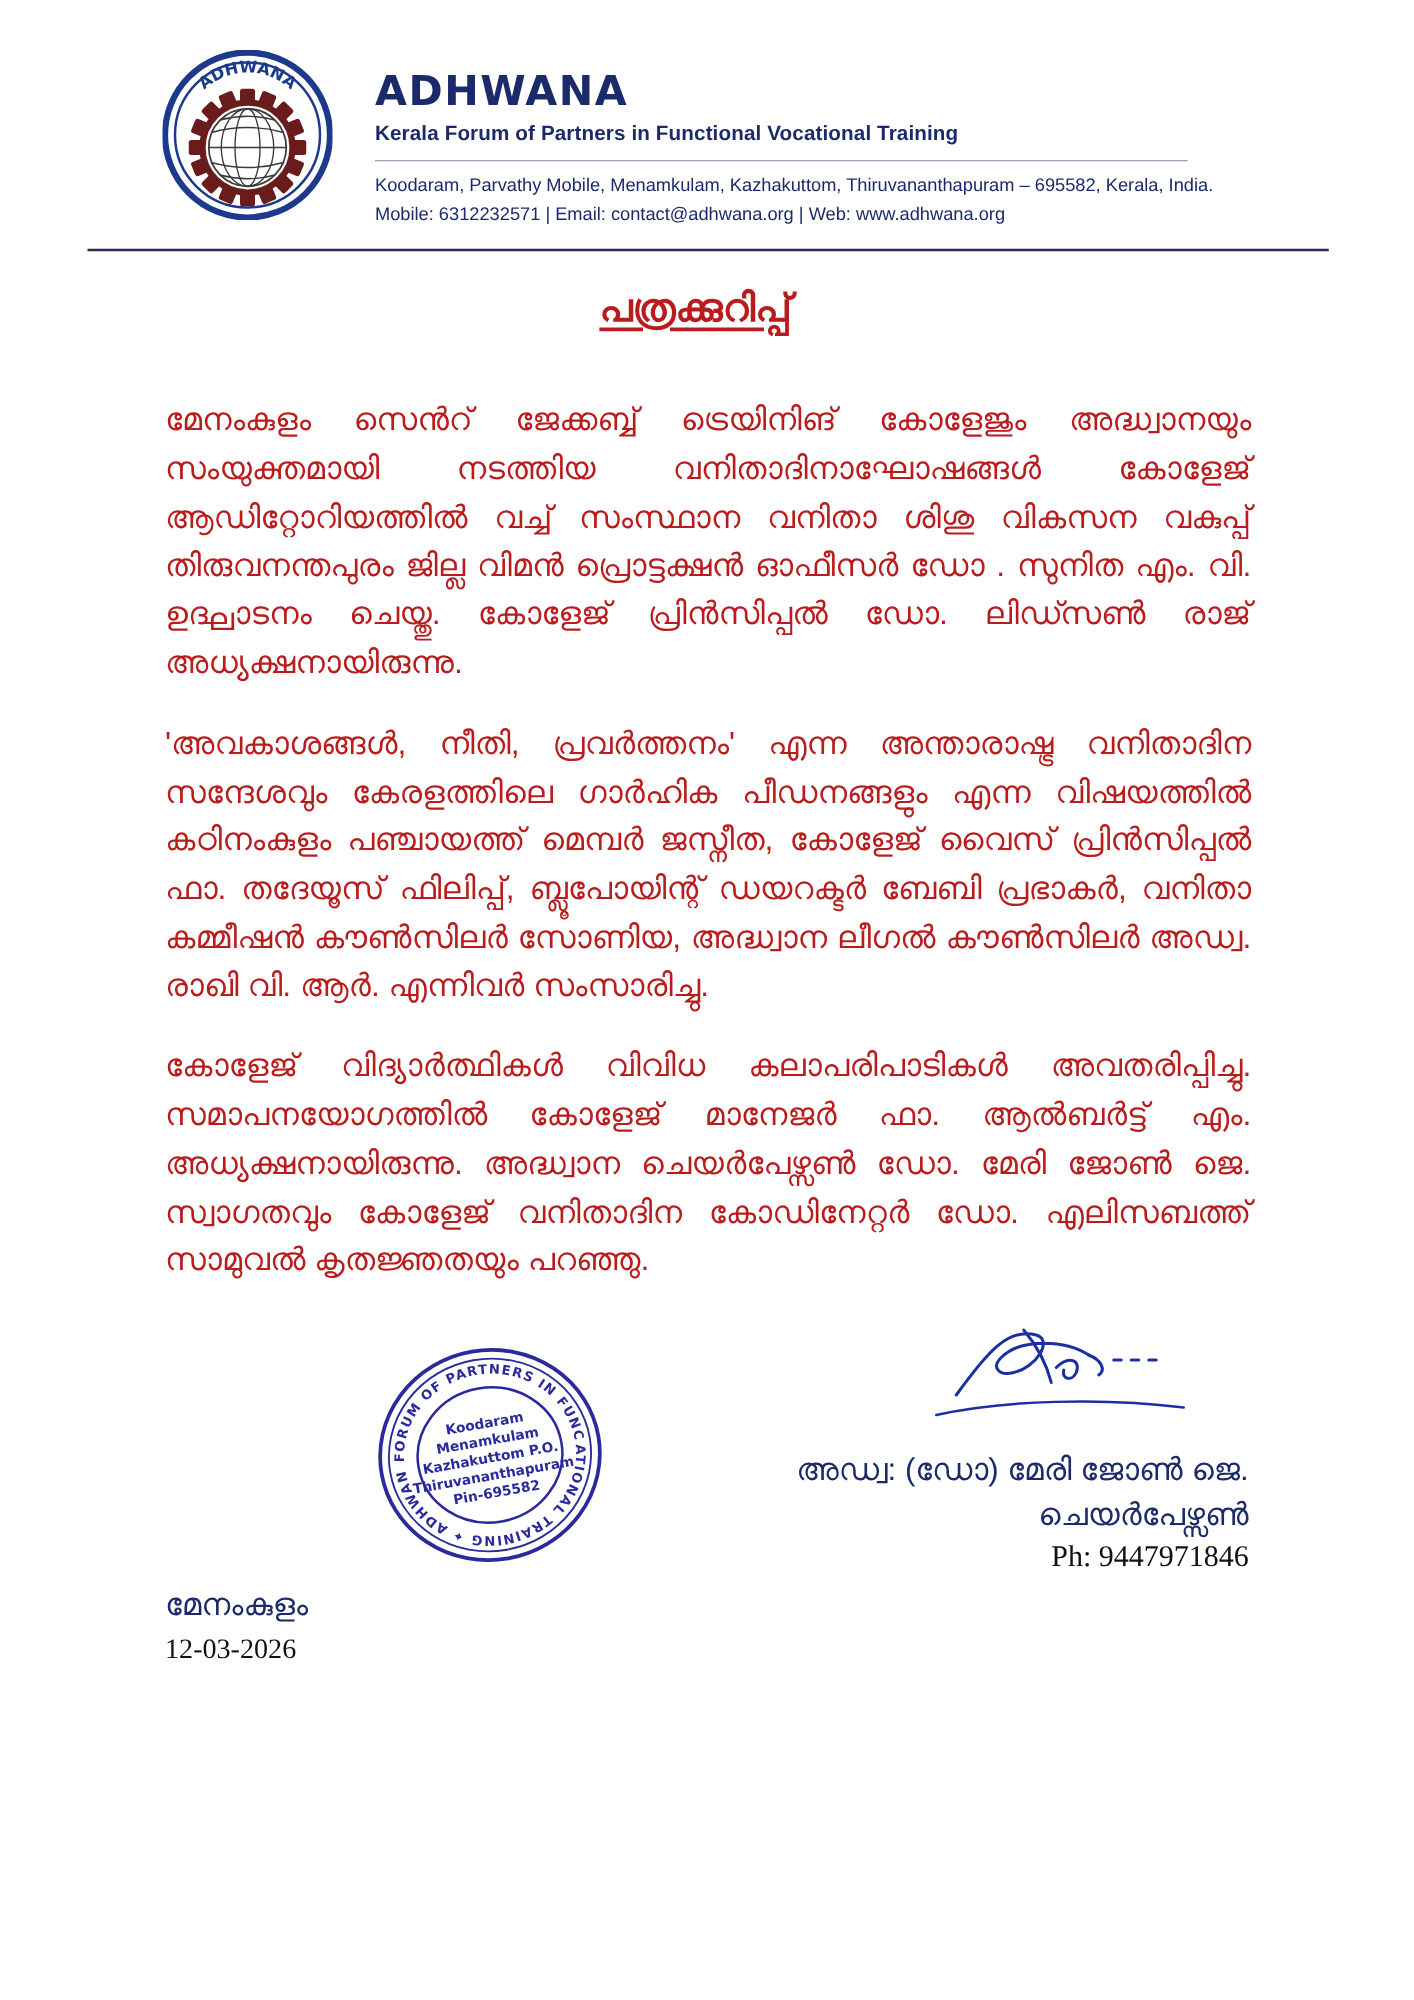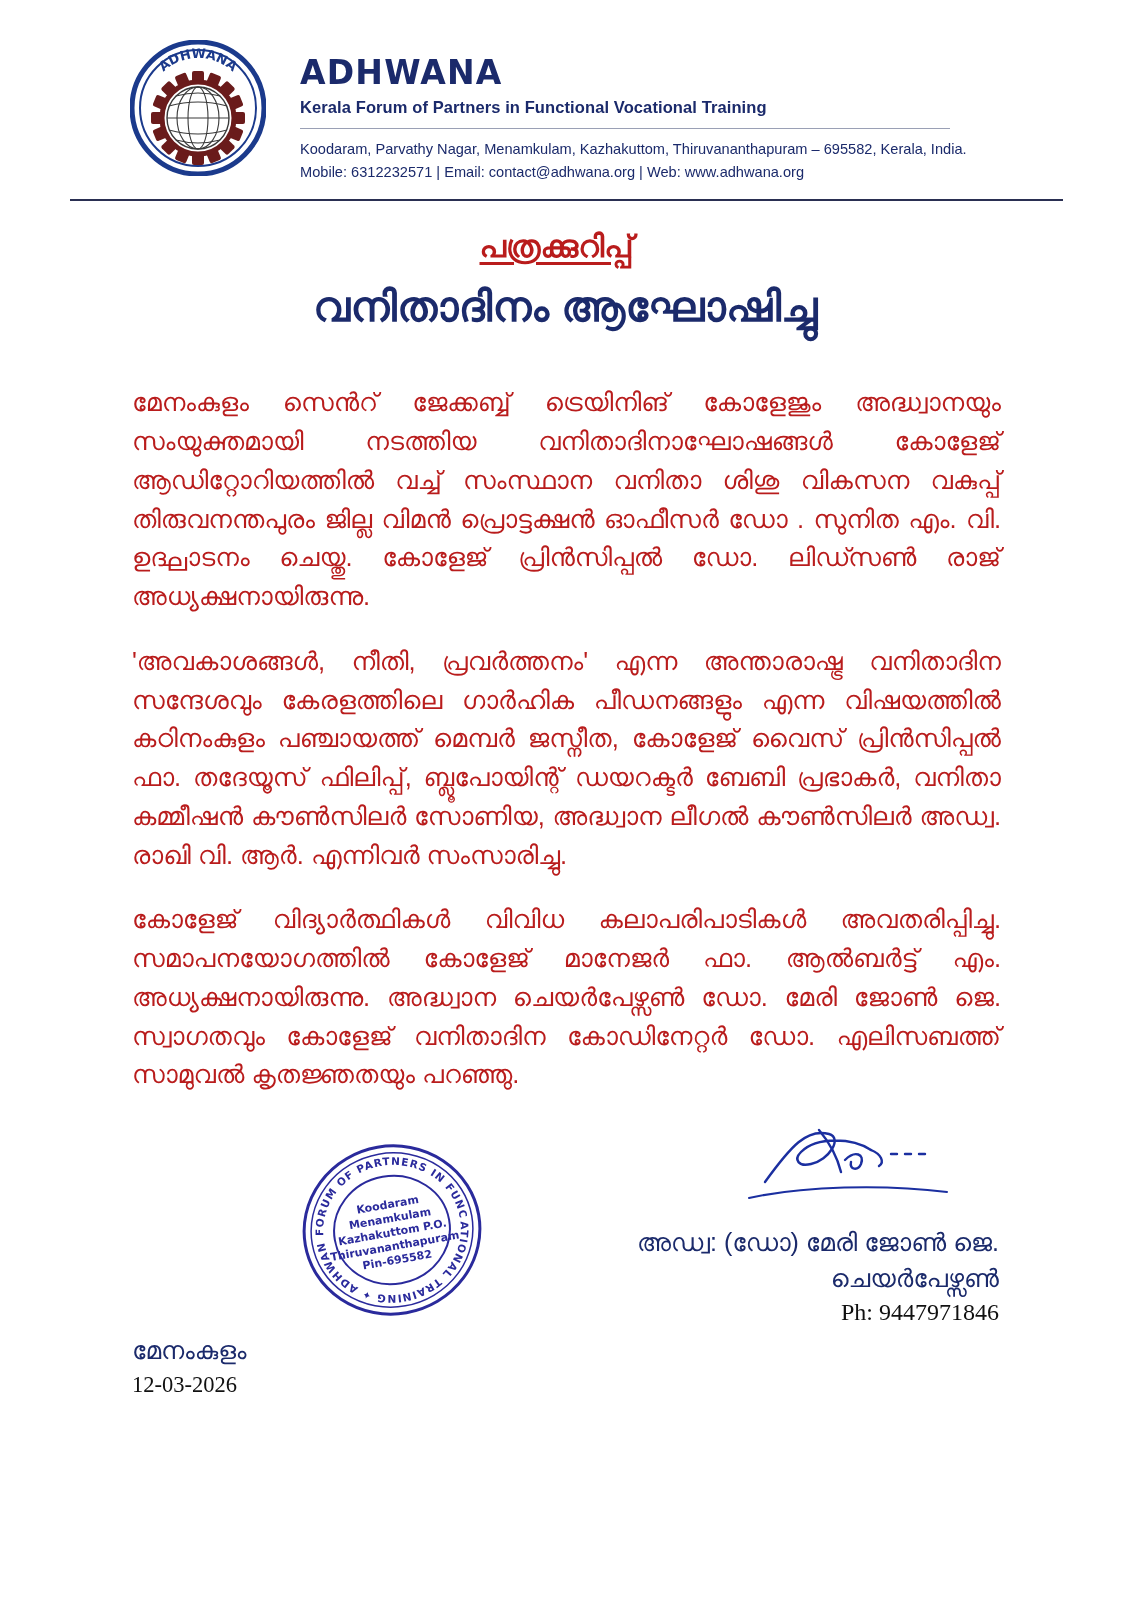--- a/index.html
+++ b/index.html
@@ -219,30 +219,29 @@
           </g>
         </g>
       </svg>
     </div>
 
     <div class="org-block">
       <div class="org-name">ADHWANA</div>
       <div class="org-sub">Kerala Forum of Partners in Functional Vocational Training</div>
       <div class="org-rule"></div>
       <div class="org-addr">
-        <div>Koodaram, Parvathy Nagar, Menamkulam, Kazhakuttom, Thiruvananthapuram – 695582, Kerala, India.</div>
+        <div>Koodaram, Parvathy Mobile, Menamkulam, Kazhakuttom, Thiruvananthapuram – 695582, Kerala, India.</div>
         <div>Mobile: 6312232571  |  Email: contact@adhwana.org | Web: www.adhwana.org</div>
       </div>
     </div>
   </div>
 
   <div class="header-rule"></div>
 
   <div class="press-note">പത്രക്കുറിപ്പ്</div>
-  <div class="headline">വനിതാദിനം ആഘോഷിച്ചു</div>
 
   <div class="body-text">
     <p>മേനംകുളം സെൻറ് ജേക്കബ്ബ് ട്രെയിനിങ് കോളേജും അദ്ധ്വാനയും സംയുക്തമായി നടത്തിയ വനിതാദിനാഘോഷങ്ങൾ കോളേജ് ആഡിറ്റോറിയത്തിൽ വച്ച് സംസ്ഥാന വനിതാ ശിശു വികസന വകുപ്പ് തിരുവനന്തപുരം ജില്ല വിമൻ പ്രൊട്ടക്ഷൻ ഓഫീസർ ഡോ . സുനിത എം. വി. ഉദ്ഘാടനം ചെയ്തു. കോളേജ് പ്രിൻസിപ്പൽ ഡോ. ലിഡ്സൺ രാജ് അധ്യക്ഷനായിരുന്നു.</p>
     <p>'അവകാശങ്ങൾ, നീതി, പ്രവർത്തനം' എന്ന അന്താരാഷ്ട്ര വനിതാദിന സന്ദേശവും കേരളത്തിലെ ഗാർഹിക പീഡനങ്ങളും എന്ന വിഷയത്തിൽ കഠിനംകുളം പഞ്ചായത്ത് മെമ്പർ ജസ്നീത, കോളേജ് വൈസ് പ്രിൻസിപ്പൽ ഫാ. തദേയൂസ് ഫിലിപ്പ്, ബ്ലൂപോയിന്റ് ഡയറക്ടർ ബേബി പ്രഭാകർ, വനിതാ കമ്മീഷൻ കൗൺസിലർ സോണിയ, അദ്ധ്വാന ലീഗൽ കൗൺസിലർ അഡ്വ. രാഖി വി. ആർ. എന്നിവർ സംസാരിച്ചു.</p>
     <p>കോളേജ് വിദ്യാർത്ഥികൾ വിവിധ കലാപരിപാടികൾ അവതരിപ്പിച്ചു. സമാപനയോഗത്തിൽ കോളേജ് മാനേജർ ഫാ. ആൽബർട്ട് എം. അധ്യക്ഷനായിരുന്നു. അദ്ധ്വാന ചെയർപേഴ്സൺ ഡോ. മേരി ജോൺ ജെ. സ്വാഗതവും കോളേജ് വനിതാദിന കോഡിനേറ്റർ ഡോ. എലിസബത്ത് സാമുവൽ കൃതജ്ഞതയും പറഞ്ഞു.</p>
   </div>
 
   <div class="sign-area">
 
     <div class="seal">

